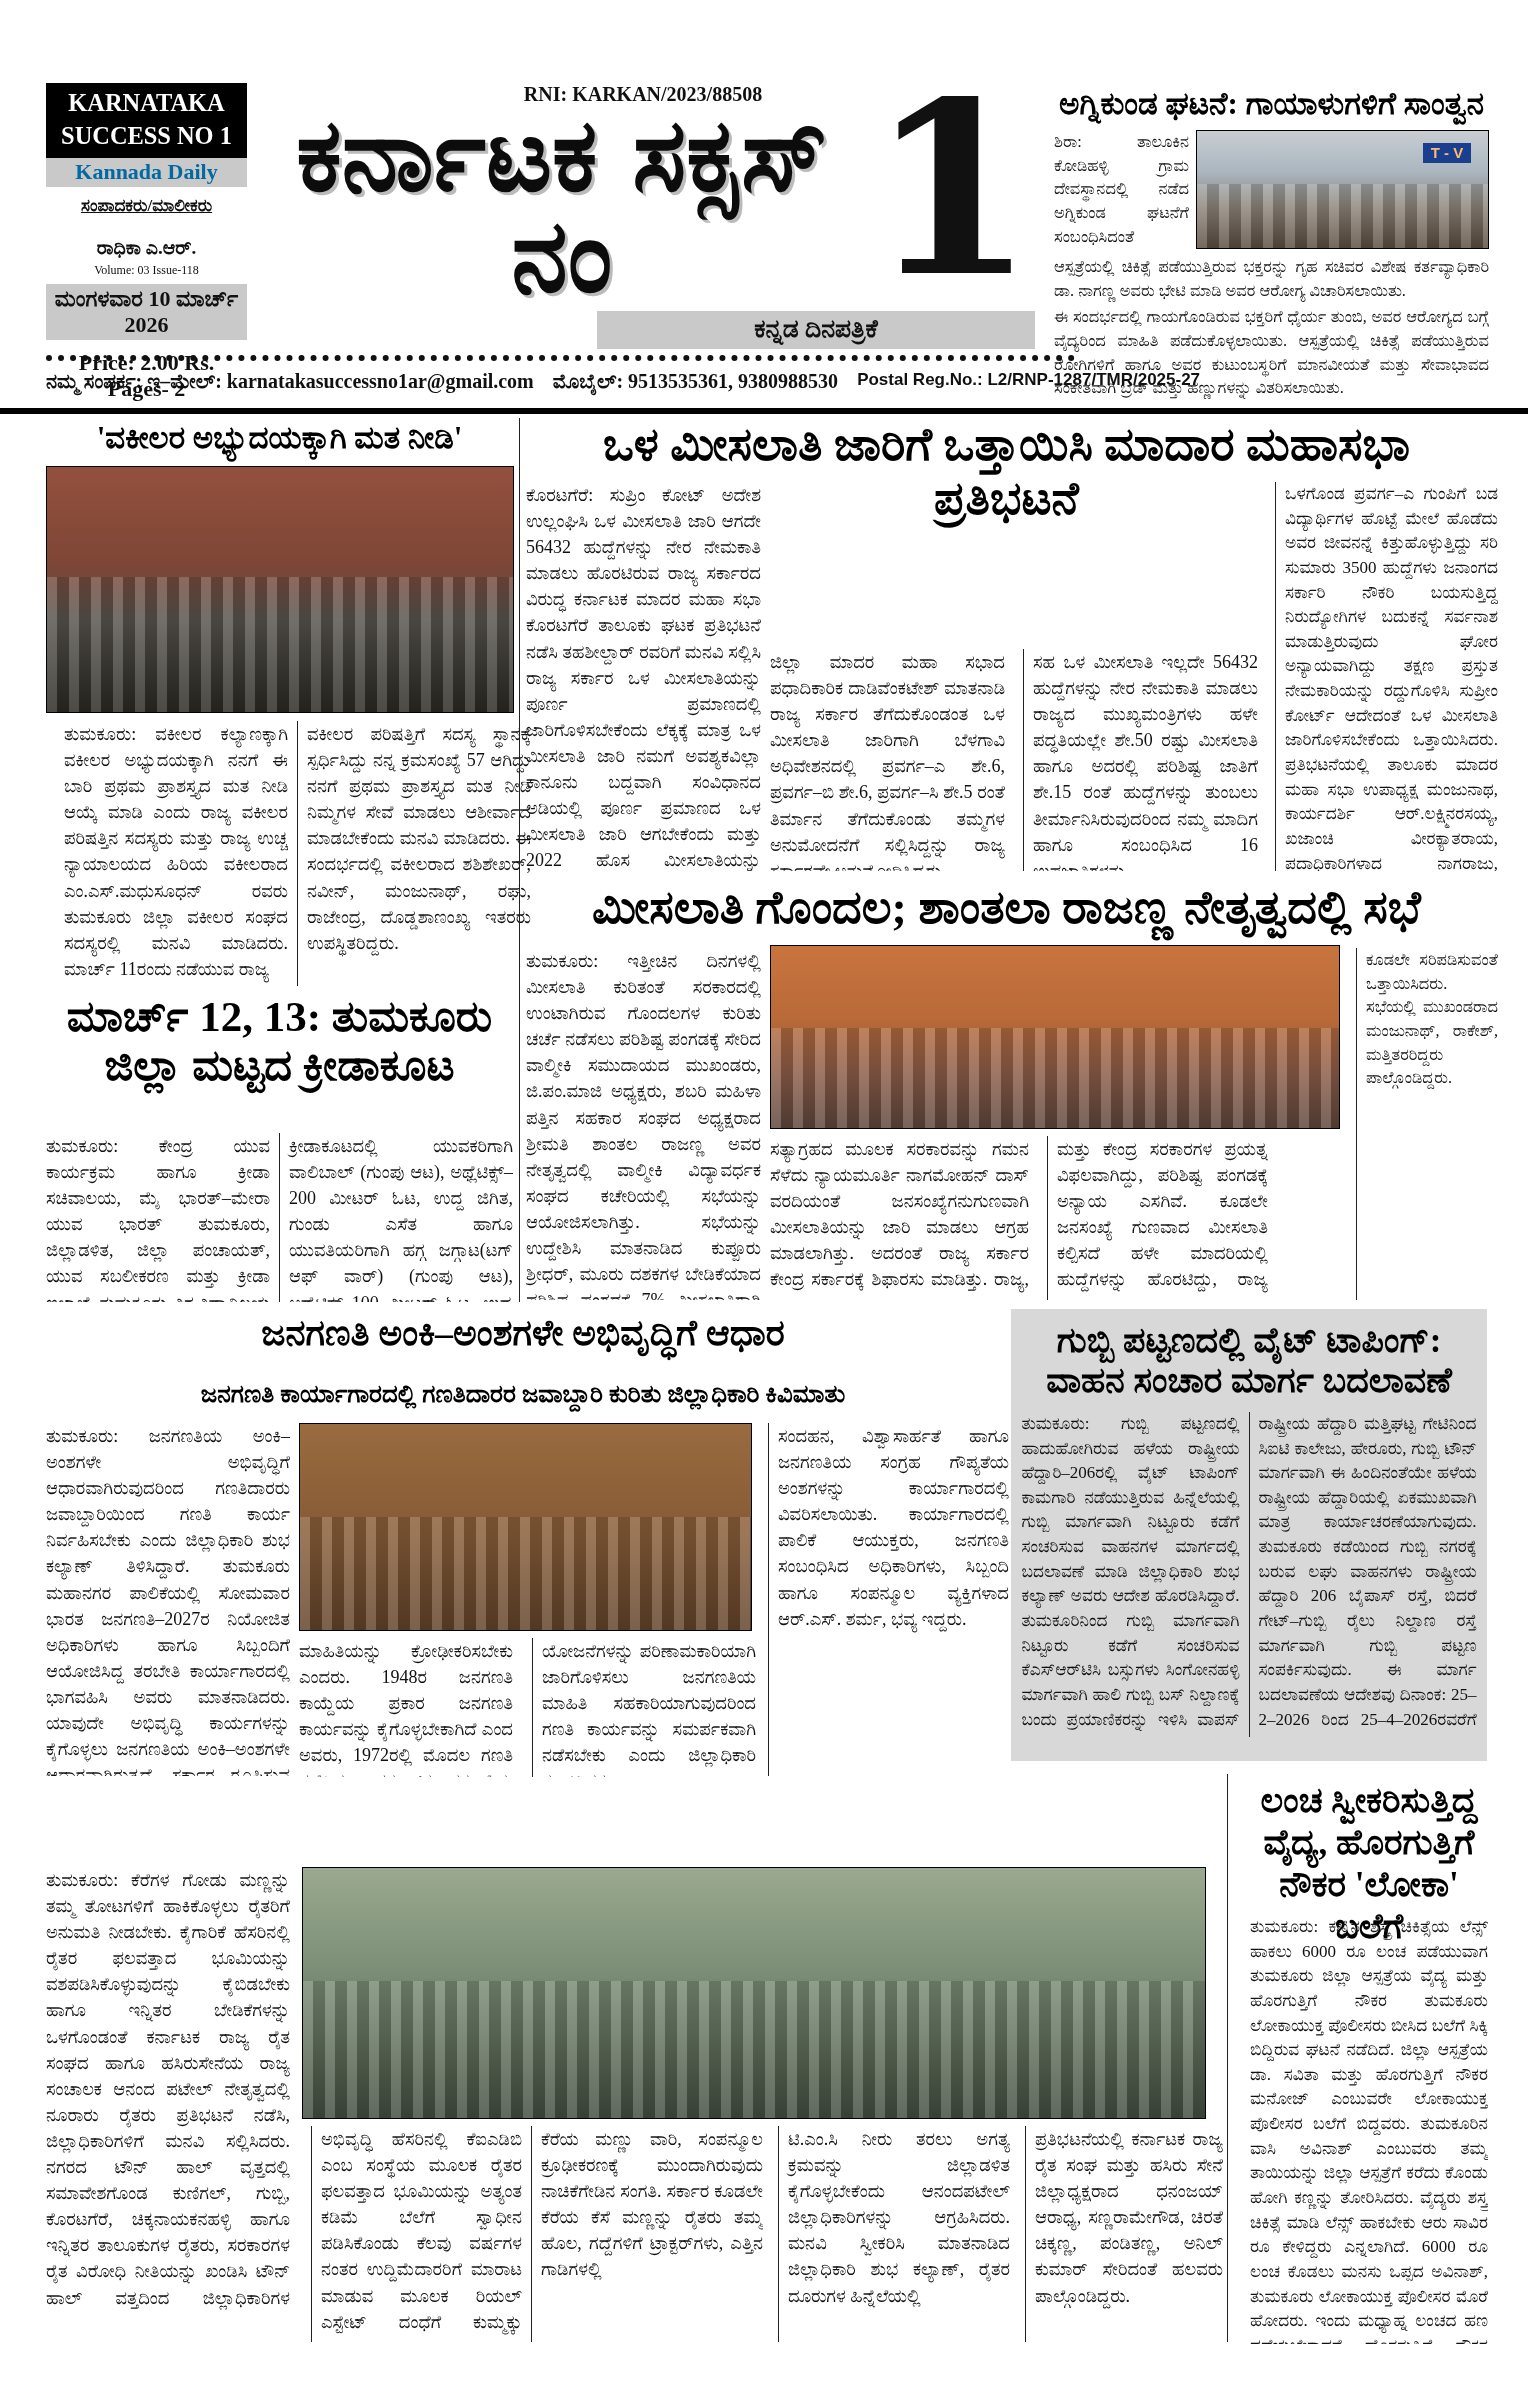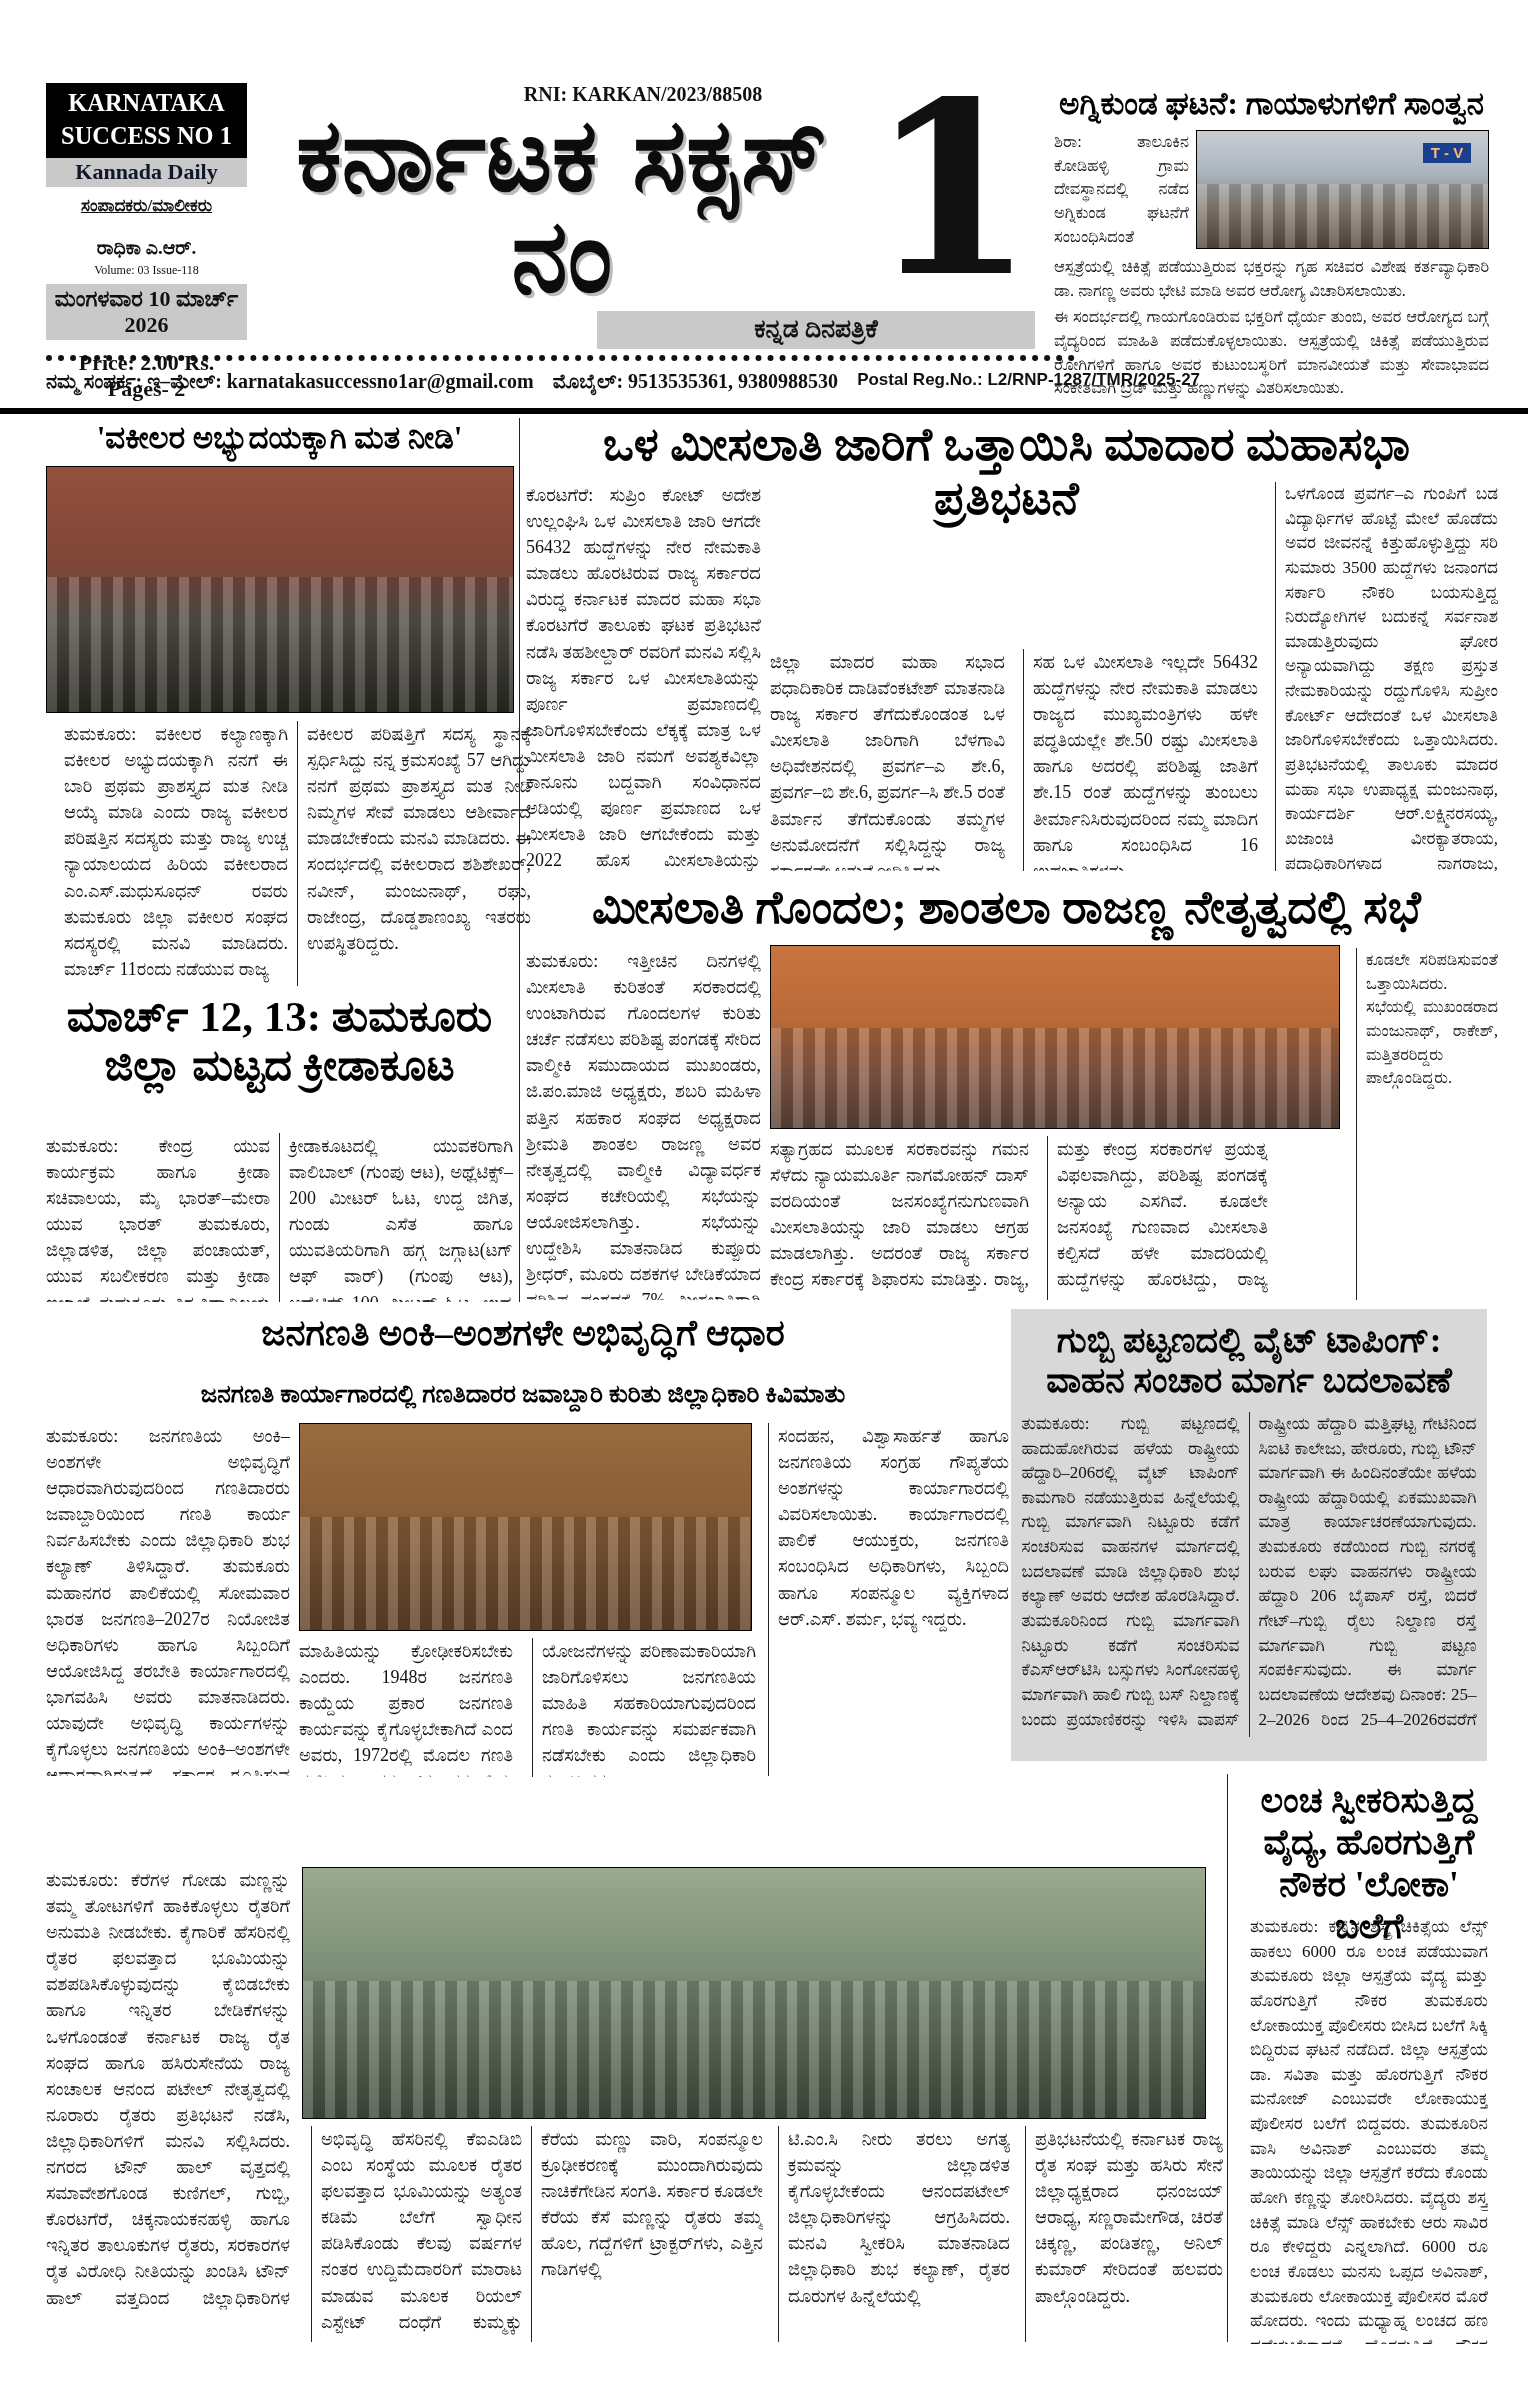--- a/index.html
+++ b/index.html
@@ -6,21 +6,21 @@
   .page{position:relative;width:1528px;height:2401px;background:#ffffff;color:#111;
         font-family:"Liberation Serif","DejaVu Serif",serif;overflow:hidden;}
   .abs{position:absolute;}
   .center{text-align:center;}
   .ov{overflow:hidden;}
 
   
   .mast-left{left:46px;top:83px;width:201px;}
   .blackbox{background:#000;color:#fff;font-weight:bold;font-size:24.4px;line-height:1.35;
             text-align:center;padding:4.4px 1.5px;font-family:"Liberation Serif",serif;}
-  .graybar{background:#c9c9c9;color:#0f172a;font-weight:bold;font-size:22px;text-align:center;padding:1.5px 0;}
+  .graybar{background:#c9c9c9;color:#0369a1;font-weight:bold;font-size:22px;text-align:center;padding:1.5px 0;}
   .ed-label{font-size:17px;font-weight:bold;text-decoration:underline;text-align:center;margin-top:9px;}
   .ed-name{font-size:19px;font-weight:bold;text-align:center;margin-top:21px;}
   .volume{font-size:12px;font-weight:normal;text-align:center;margin-top:4px;}
   .datebar{background:#c9c9c9;font-size:22px;font-weight:bold;text-align:center;margin-top:6px;padding:2.2px 0;}
   .price{font-size:22px;font-weight:bold;text-align:center;margin-top:10.4px;}
   .rni{left:414px;top:83px;width:458px;text-align:center;font-size:20px;font-weight:bold;}
   .kn-title{left:255px;top:105px;width:614px;height:214px;text-align:center;
             font-weight:900;font-size:101px;line-height:1.0;color:#0c0c0c;
             text-shadow:3px 3px 0 #bbb;font-family:"DejaVu Sans",sans-serif;}
   .big-one{left:856px;top:71px;width:192px;height:251px;font-size:237px;font-weight:900;

